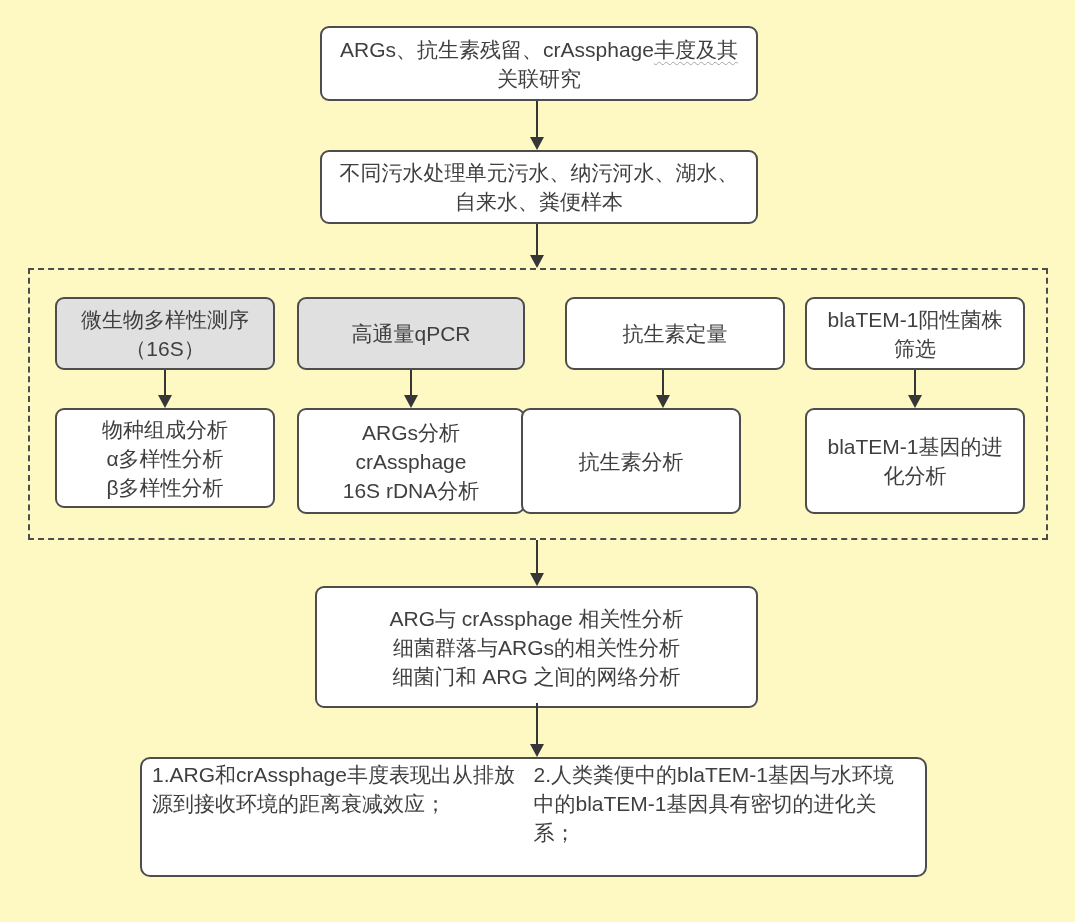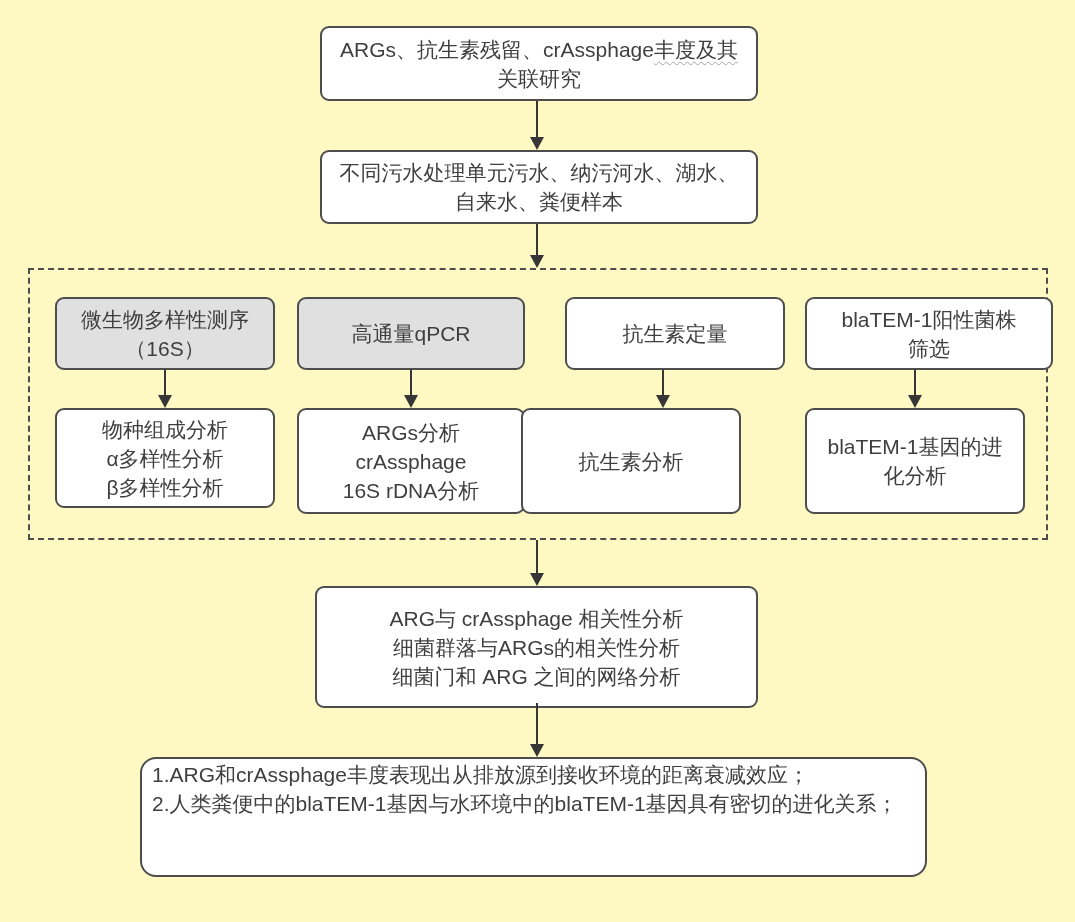--- a/index.html
+++ b/index.html
@@ -50,25 +50,25 @@
   }
   .squiggle{
     text-decoration:underline;
     text-decoration-style:wavy;
     text-decoration-color:var(--squiggle);
     text-decoration-thickness:1px;
     text-underline-offset:4px;
   }
   .conclusions{
     justify-content:flex-start;
-    flex-direction:column;
+    flex-direction:row;
     align-items:flex-start;
     text-align:left;
     padding:1px 10px;
-    border-radius:16px;
+    border-radius:10px;
   }
   .conclusions > div{width:100%;}
 </style>
 </head>
 <body>
 
 <div class="canvas">
 
   <div class="box" style="left:320px;top:26px;width:438px;height:75px;"><div><span>ARGs、抗生素残留、crAssphage</span><span class="squiggle">丰度及其</span><span>
 关联研究</span></div></div>
@@ -79,21 +79,21 @@
 自来水、粪便样本</div>
 
   <div class="arrow" style="left:529px;top:224px;height:44px;"></div>
 
   <div class="dashed-panel" style="left:28px;top:268px;width:1020px;height:272px;"></div>
 
   <div class="box gray" style="left:55px;top:297px;width:220px;height:73px;">微生物多样性测序
 （16S）</div>
   <div class="box gray" style="left:297px;top:297px;width:228px;height:73px;">高通量qPCR</div>
   <div class="box" style="left:553px;top:297px;width:220px;height:73px;margin-left:12px;">抗生素定量</div>
-  <div class="box" style="left:805px;top:297px;width:248px;height:73px;">blaTEM-1阳性菌株
+  <div class="box" style="left:805px;top:297px;width:220px;height:73px;">blaTEM-1阳性菌株
 筛选</div>
 
   <div class="arrow" style="left:157px;top:370px;height:38px;"></div>
   <div class="arrow" style="left:403px;top:370px;height:38px;"></div>
   <div class="arrow" style="left:655px;top:370px;height:38px;"></div>
   <div class="arrow" style="left:907px;top:370px;height:38px;"></div>
 
   <div class="box" style="left:55px;top:408px;width:220px;height:100px;text-align:center;">物种组成分析
 α多样性分析
 β多样性分析</div>

